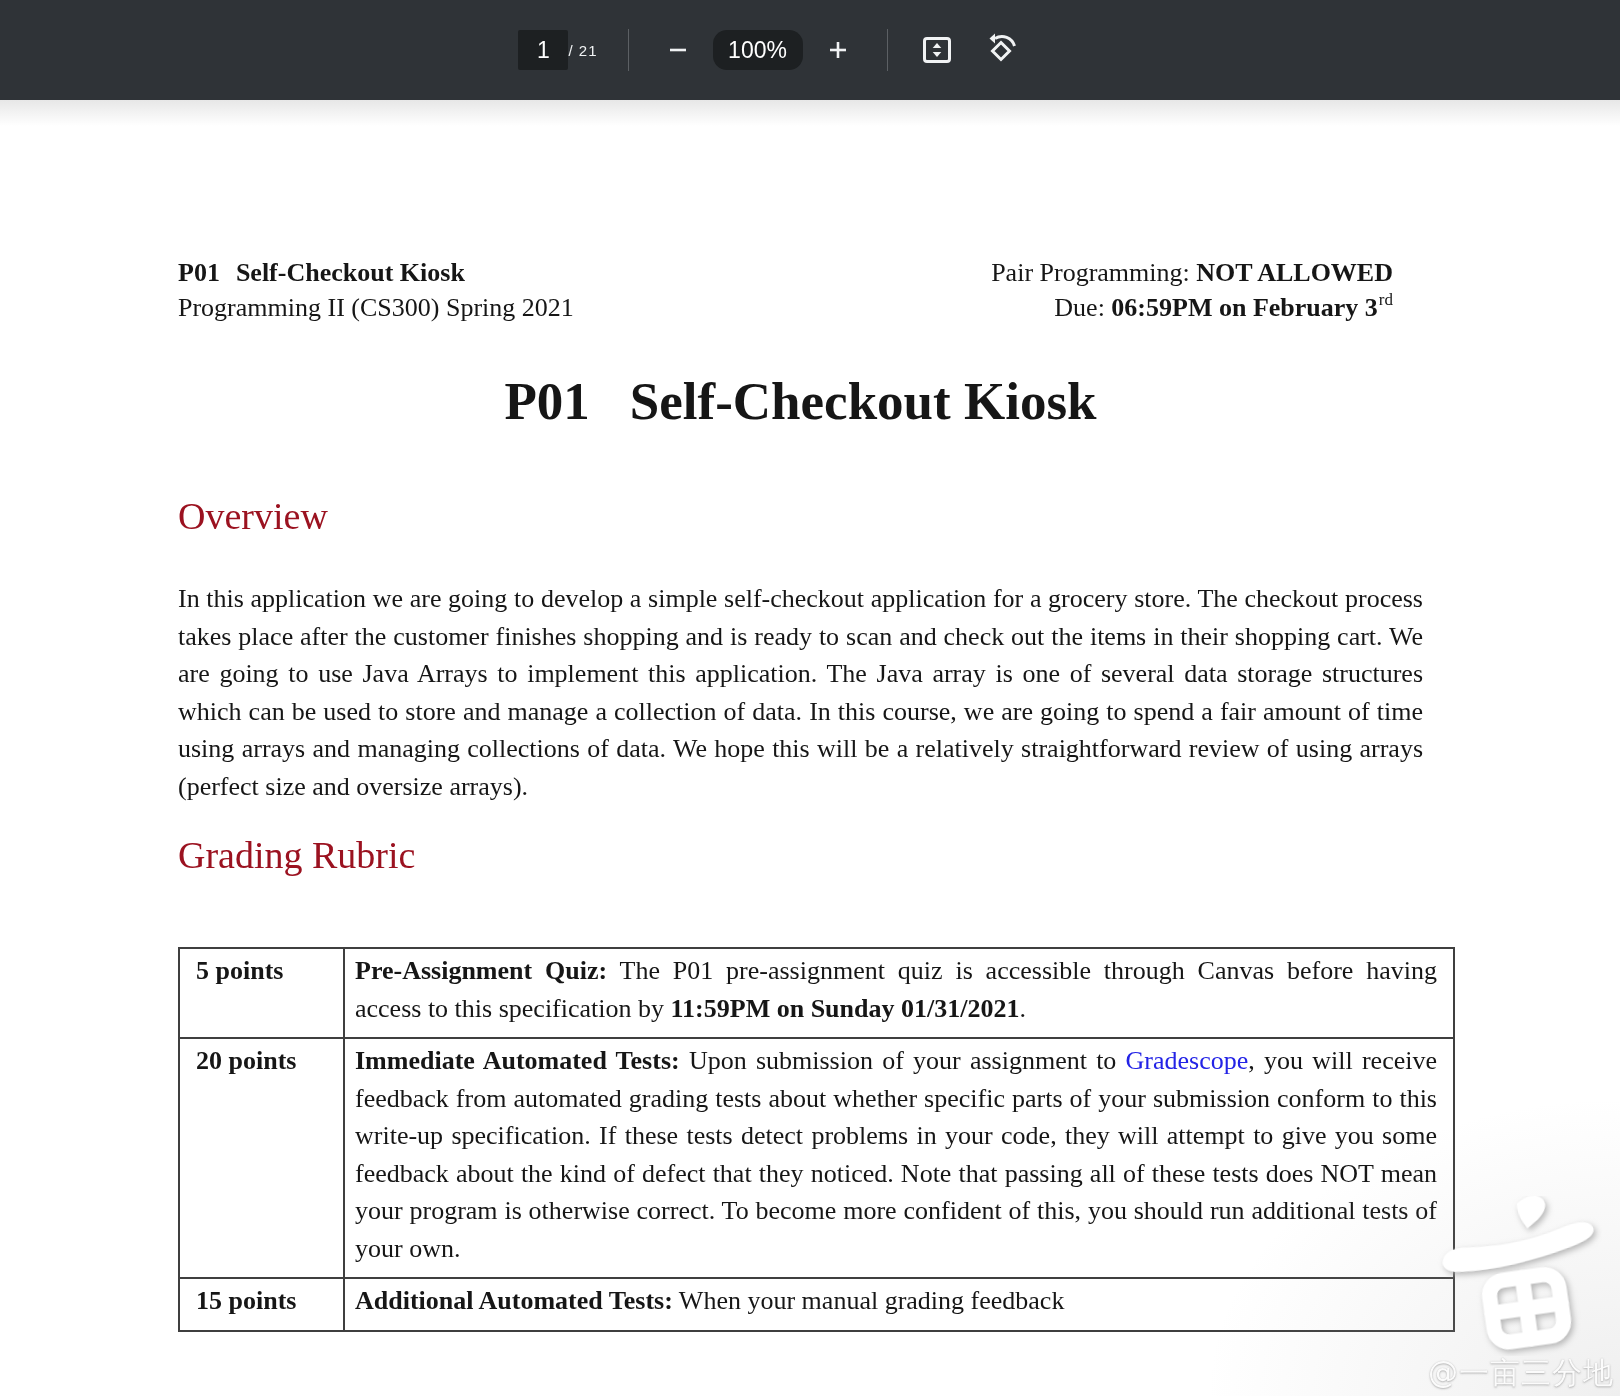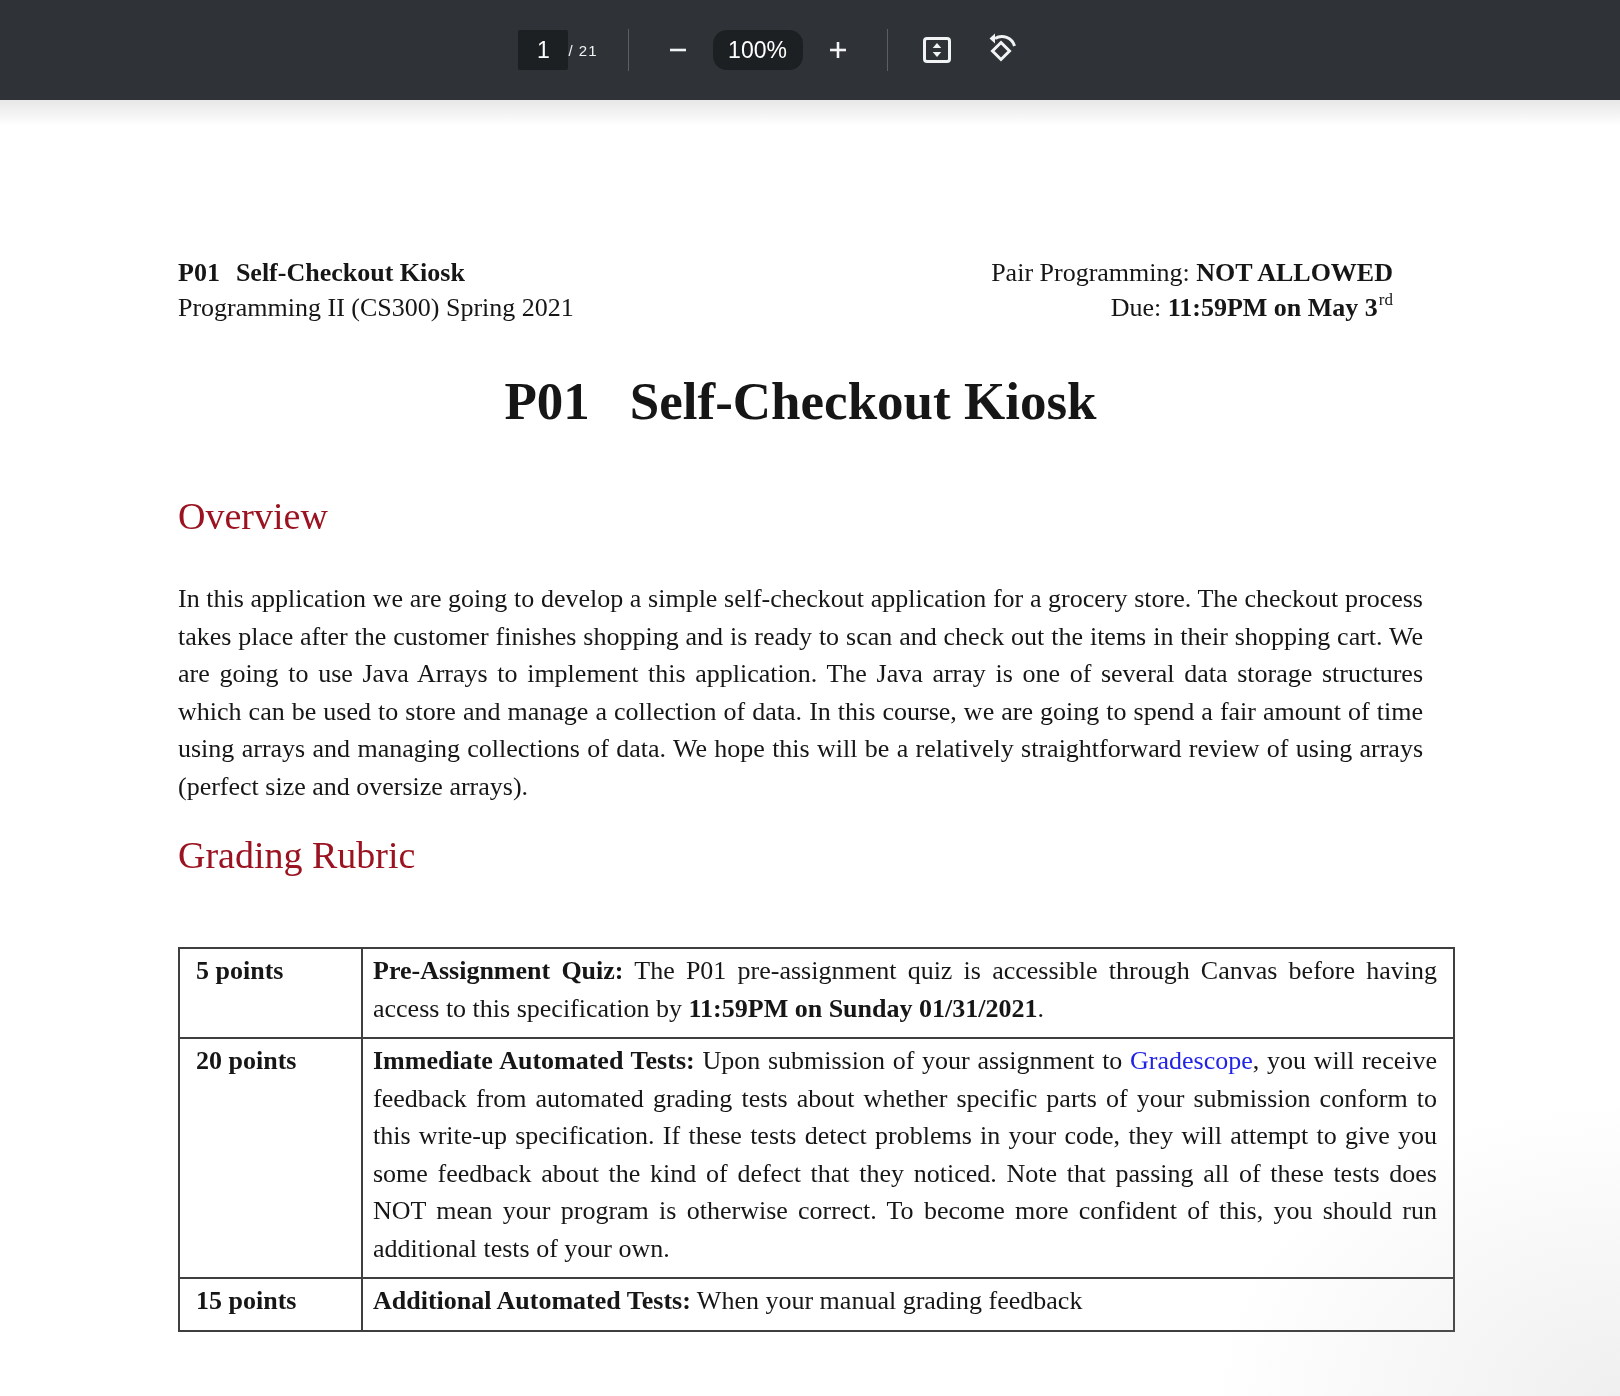--- a/index.html
+++ b/index.html
@@ -43,21 +43,21 @@
   .title .title-main{margin-left:40px;}
 
   .sec{color:var(--accent-red);font-size:38px;font-weight:normal;line-height:44px;}
   .sec-overview{margin-top:64px;}
   .sec-rubric{margin-top:28px;}
 
   .body-par{margin:42px 32px 0 0;font-size:26px;line-height:37.5px;text-align:justify;}
 
   .rubric{margin-top:70px;border-collapse:collapse;width:1277px;font-size:26px;line-height:37.5px;}
   .rubric td{border:2px solid #3f3f3f;vertical-align:top;}
-  .rubric .pts{width:183px;font-weight:bold;padding:3px 0 0 16px;white-space:nowrap;}
+  .rubric .pts{width:165px;font-weight:bold;padding:3px 0 0 16px;white-space:nowrap;}
   .rubric .desc{padding:3px 16px 10px 10px;text-align:justify;margin-left:8px;}
   .rubric .link{color:var(--link-blue);cursor:pointer;}
 
   
   .watermark{position:absolute;right:4px;bottom:0;width:215px;height:230px;}
   .wm-logo{position:absolute;right:14px;bottom:36px;}
   .wm-text{position:absolute;right:2px;bottom:2px;font-size:30px;letter-spacing:1px;white-space:nowrap;
     color:#fbfbfb;font-family:"DejaVu Sans",sans-serif;
     text-shadow:0 1px 2px rgba(140,140,140,.6),0 0 1px rgba(150,150,150,.45);}
 </style>
@@ -110,21 +110,21 @@
         </div>
         <div>Programming II (CS300) Spring 2021</div>
       </div>
       <div class="hdr-right">
         <div>
           <span>Pair Programming:</span>
           <span class="b">NOT ALLOWED</span>
         </div>
         <div>
           <span>Due:</span>
-          <span class="b">11:59PM on May 3</span><span class="sup">rd</span>
+          <span class="b">06:59PM on February 3</span><span class="sup">rd</span>
         </div>
       </div>
     </div>
 
     <h1 class="title">
       <span>P01</span><span class="title-main">Self-Checkout Kiosk</span>
     </h1>
 
     <h2 class="sec sec-overview">Overview</h2>
 
@@ -143,13 +143,34 @@
             <td class="desc"><span class="b">Immediate Automated Tests:</span><span>  Upon submission of your assignment to </span><span class="link">Gradescope</span><span>, you will receive feedback from automated grading tests about whether specific parts of your submission conform to this write-up specification. If these tests detect problems in your code, they will attempt to give you some feedback about the kind of defect that they noticed. Note that passing all of these tests does NOT mean your program is otherwise correct. To become more confident of this, you should run additional tests of your own.</span></td>
           </tr>
           <tr>
             <td class="pts">15 points</td>
             <td class="desc"><span class="b">Additional Automated Tests:</span><span>  When your manual grading feedback</span></td>
           </tr>
         </tbody>
     </table>
   </article>
 
+  <div class="watermark">
+    <div class="wm-logo">
+      <svg width="165" height="160" viewBox="0 0 165 160">
+        <defs>
+          <filter id="ds" x="-30%" y="-30%" width="160%" height="160%">
+            <feDropShadow dx="2" dy="3" stdDeviation="3" flood-color="#a9a9a9" flood-opacity="0.85"></feDropShadow>
+          </filter>
+        </defs>
+        <g filter="url(#ds)" transform="rotate(-8 82 80)">
+          <path d="M90 8 q17 -11 26 -1 q6 9 -8 20 l-11 7 q-9 -15 -7 -26 z" fill="#ffffff"></path>
+          <path d="M8 57 q2 -13 21 -13 q56 7 102 -6 q27 -7 31 4 q3 10 -23 16 q-61 14 -112 10 q-18 -1 -19 -11 z" fill="#ffffff"></path>
+          <g stroke="#ffffff" stroke-width="15" fill="none" stroke-linecap="round">
+            <rect x="50" y="82" width="70" height="62" rx="15"></rect>
+            <line x1="85" y1="82" x2="85" y2="144"></line>
+            <line x1="50" y1="113" x2="120" y2="113"></line>
+          </g>
+        </g>
+      </svg>
+    </div>
+    <div class="wm-text">@一亩三分地</div>
+  </div>
 </main>
 
 </body></html>

